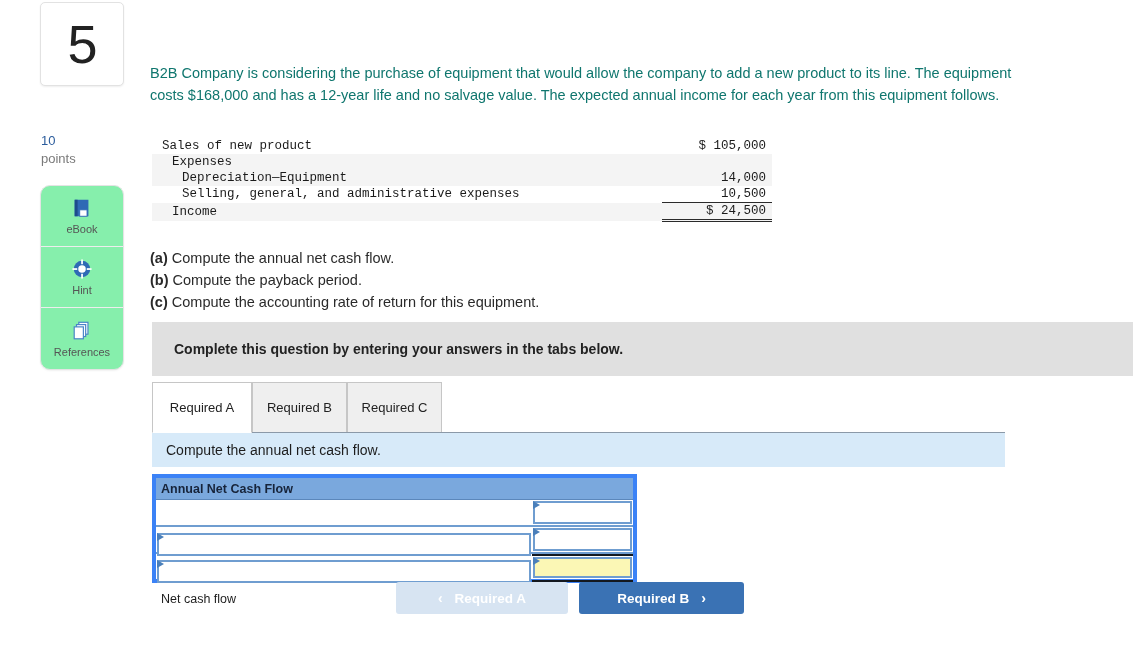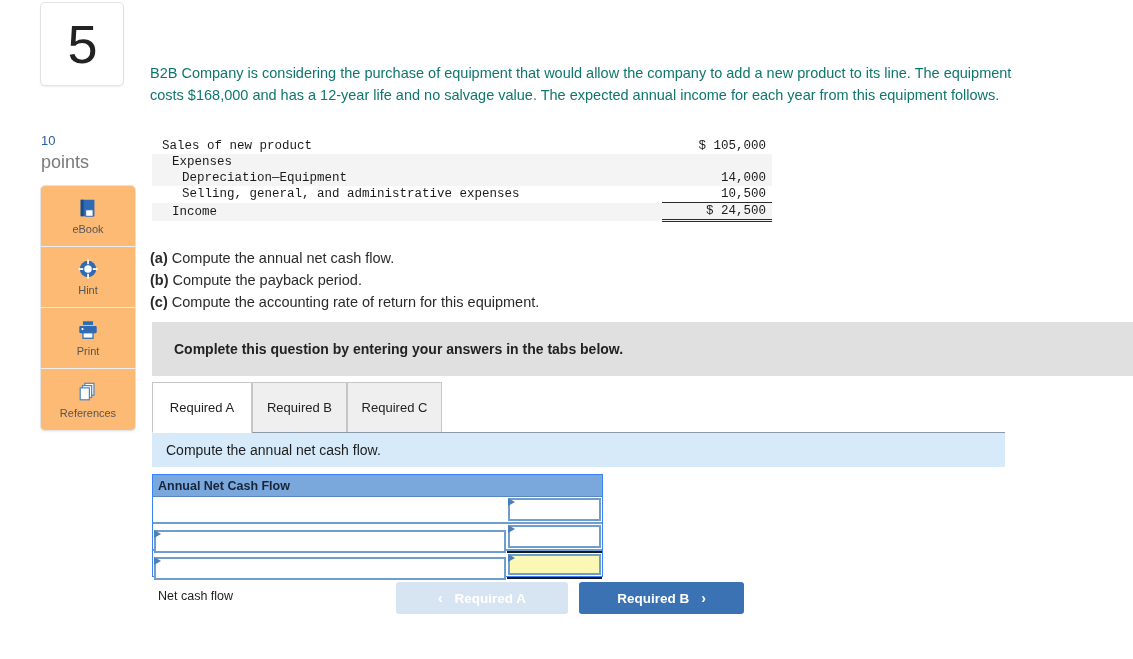--- a/index.html
+++ b/index.html
@@ -27,28 +27,28 @@
   }
   .qnum-box span {
     font-size: 54px; font-weight: 400; color: #222222;
     line-height: 1; letter-spacing: -1px;
   }
   .points-wrap {
     position: absolute; left: 41px; top: 132px;
     line-height: 1.35;
   }
   .points-num { font-size: 13px; color: #2b5c9c; display: block; }
-  .points-lbl { font-size: 18px; color: #7a7a7a; display: block; }
+  .points-lbl { font-size: 13px; color: #7a7a7a; display: block; }
 
   .tool-stack {
     position: absolute; left: 40px; top: 185px;
-    width: 96px;
+    width: 84px;
     border: 1px solid #e4e4e4;
-    border-radius: 5px;
-    background: #fdba74;
+    border-radius: 10px;
+    background: #86efac;
     box-shadow: 0 1px 2px rgba(0,0,0,0.06);
     overflow: hidden;
   }
   .tool-item {
     height: 61px;
     border-bottom: 1px solid #ededed;
     display: flex; flex-direction: column;
     align-items: center; justify-content: center;
     gap: 4px;
     cursor: pointer;
@@ -130,22 +130,22 @@
     position: absolute; left: 2px; top: 433px;
     width: 853px; height: 34px;
     background: #d7eaf9;
     display: flex; align-items: center;
   }
   .blue-band span { margin-left: 14px; font-size: 14px; color: #1d1d1d; }
 
   
   .ans-grid {
     position: absolute; left: 2px; top: 474px;
-    width: 451px;
-    border: 1px solid #3b82f6;
+    width: 485px;
+    border: 4px solid #3b82f6;
     background: #ffffff;
   }
   .ans-head {
     height: 22px;
     background: #7aa8dd;
     border-bottom: 1px solid #5b87bb;
     display: flex; align-items: center;
     padding-left: 5px;
     font-size: 12.5px; font-weight: 700; color: #17243a;
   }
@@ -235,29 +235,20 @@
         <circle cx="12" cy="12" r="9" fill="#2f6ab5"></circle>
         <circle cx="12" cy="12" r="4.1" fill="#ffffff"></circle>
         <rect x="11.1" y="1.6" width="1.9" height="5.2" fill="#ffffff"></rect>
         <rect x="11.1" y="17.2" width="1.9" height="5.2" fill="#ffffff"></rect>
         <rect x="1.6" y="11.1" width="5.2" height="1.9" fill="#ffffff"></rect>
         <rect x="17.2" y="11.1" width="5.2" height="1.9" fill="#ffffff"></rect>
       </svg>
       <span class="tool-label">Hint</span>
     </div>
 
-    <div class="tool-item">
-      <svg class="tool-icon" viewBox="0 0 24 24">
-        <rect x="6.5" y="2.5" width="11" height="4" fill="#2f6ab5"></rect>
-        <rect x="2.5" y="7.5" width="19" height="8" rx="1.2" fill="#2f6ab5"></rect>
-        <circle cx="6" cy="11" r="1.2" fill="#ffffff"></circle>
-        <rect x="6.5" y="15" width="11" height="6" fill="#ffffff" stroke="#2f6ab5" stroke-width="1.4"></rect>
-      </svg>
-      <span class="tool-label">Print</span>
-    </div>
 
     <div class="tool-item">
       <svg class="tool-icon" viewBox="0 0 24 24">
         <rect x="8.5" y="2.5" width="10" height="13" fill="#ffffff" stroke="#4a85c8" stroke-width="1.3"></rect>
         <rect x="6" y="5" width="10" height="13" fill="#ffffff" stroke="#4a85c8" stroke-width="1.3"></rect>
         <rect x="3.5" y="7.5" width="10" height="13" fill="#ffffff" stroke="#4a85c8" stroke-width="1.3"></rect>
       </svg>
       <span class="tool-label">References</span>
     </div>
 

